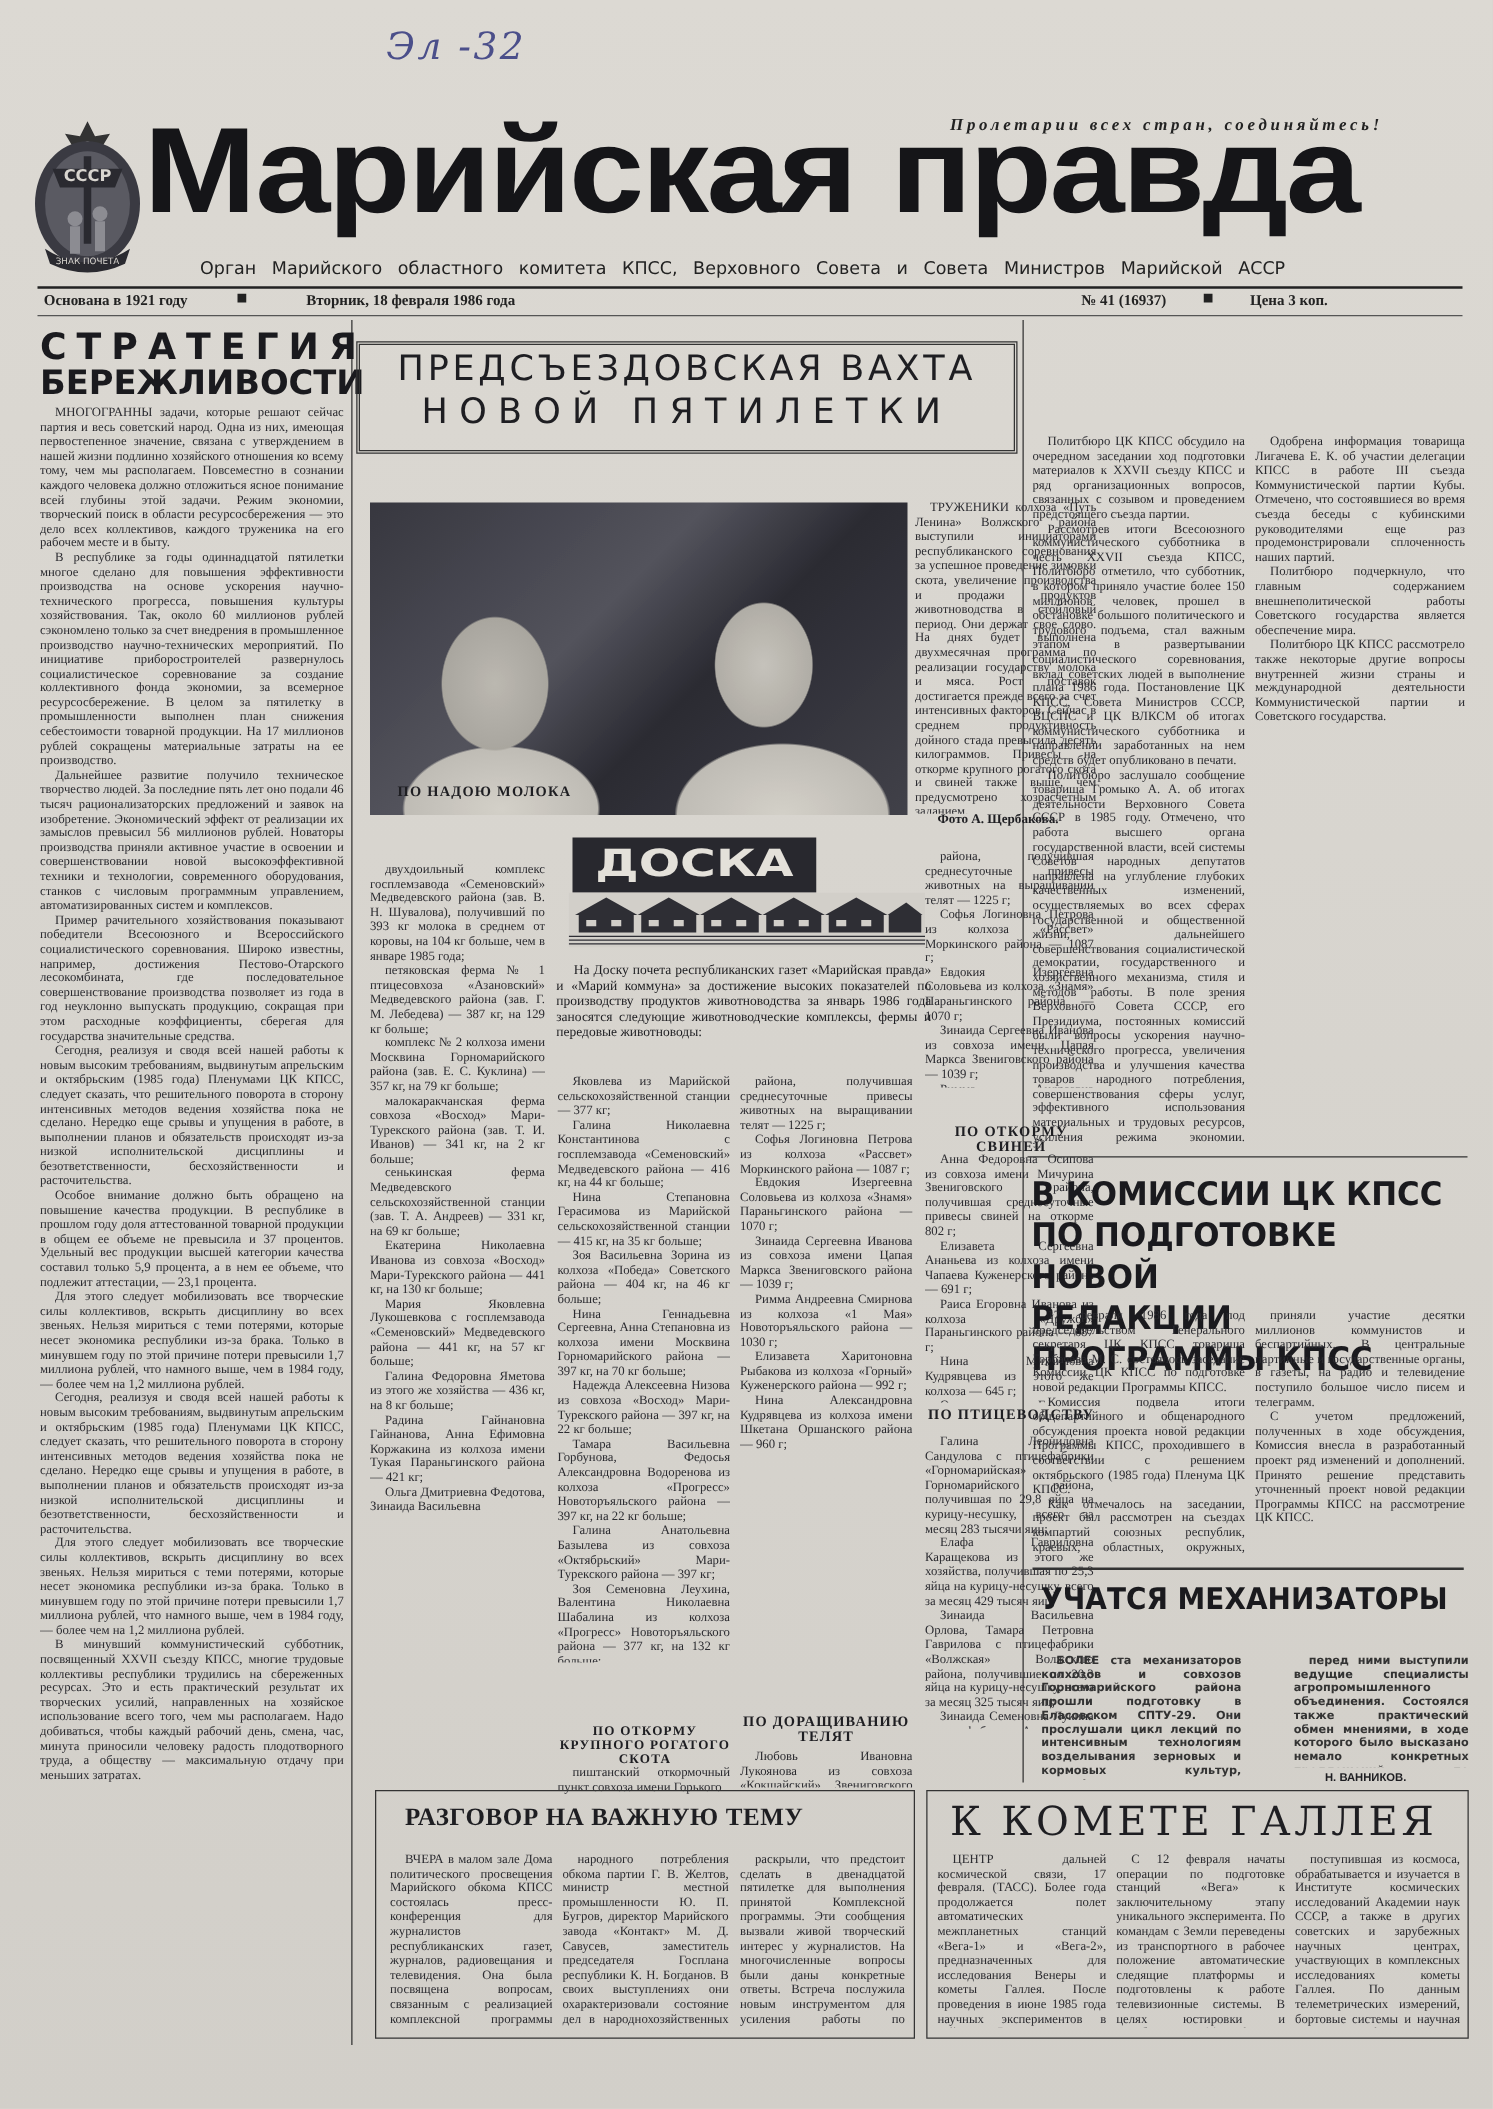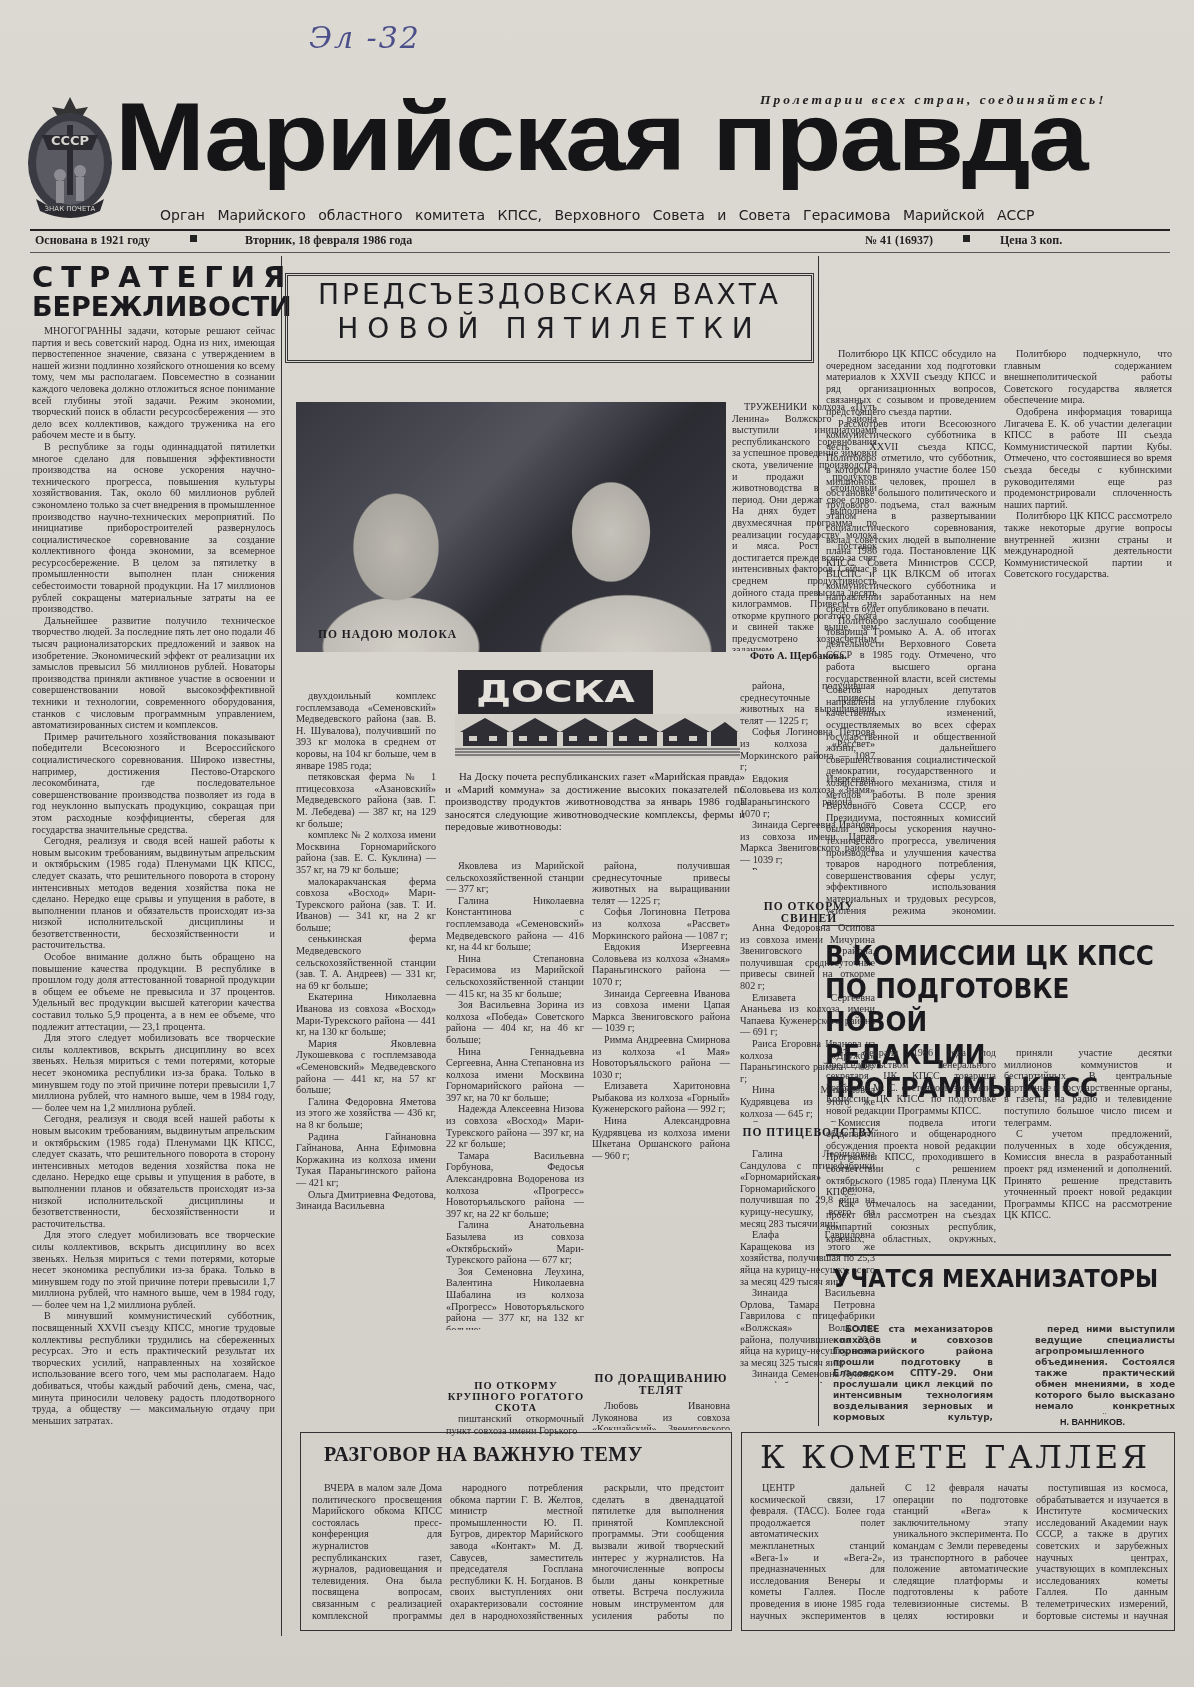--- a/index.html
+++ b/index.html
@@ -79,21 +79,21 @@
       <circle cx="58" cy="76" r="6" fill="#8c8c92"></circle>
       <rect x="54" y="82" width="8" height="24" fill="#8c8c92"></rect>
       <rect x="45" y="30" width="6" height="70" fill="#2a2a30"></rect>
       <path d="M14 104 Q48 126 82 104 L78 116 Q48 130 18 116 Z" fill="#2a2a30"></path>
       <text x="48" y="50" font-size="13" font-weight="bold" text-anchor="middle" fill="#d8d5cf" font-family="DejaVu Sans, sans-serif">СССР</text>
       <text x="48" y="116" font-size="7" text-anchor="middle" fill="#d8d5cf" font-family="DejaVu Sans, sans-serif">ЗНАК ПОЧЕТА</text>
     </svg>
   </div>
 
   <div class="abs mast-title">Марийская правда</div>
-  <div class="abs mast-sub">Орган Марийского областного комитета КПСС, Верховного Совета и Совета Герасимова Марийской АССР</div>
+  <div class="abs mast-sub">Орган Марийского областного комитета КПСС, Верховного Совета и Совета Министров Марийской АССР</div>
   <div class="abs rule-top"></div>
 
   <div class="abs info-bar">
     <span style="left:0">Основана в 1921 году</span>
     <span style="left:155px;top:2px" class="sq"></span>
     <span style="left:210px">Вторник, 18 февраля 1986 года</span>
     <span style="left:830px">№ 41 (16937)</span>
     <span style="left:928px;top:2px" class="sq"></span>
     <span style="left:965px">Цена 3 коп.</span>
   </div>
@@ -131,22 +131,22 @@
 
   </div>
   <div class="abs photo-credit">Фото А. Щербакова.</div>
 
   <div class="abs col-text" style="left:826px;top:348px;width:170px;height:570px">
     <p>Политбюро ЦК КПСС обсудило на очередном заседании ход подготовки материалов к XXVII съезду КПСС и ряд организационных вопросов, связанных с созывом и проведением предстоящего съезда партии.</p>
     <p>Рассмотрев итоги Всесоюзного коммунистического субботника в честь XXVII съезда КПСС, Политбюро отметило, что субботник, в котором приняло участие более 150 миллионов человек, прошел в обстановке большого политического и трудового подъема, стал важным этапом в развертывании социалистического соревнования, вклад советских людей в выполнение плана 1986 года. Постановление ЦК КПСС, Совета Министров СССР, ВЦСПС и ЦК ВЛКСМ об итогах коммунистического субботника и направлении заработанных на нем средств будет опубликовано в печати.</p>
     <p>Политбюро заслушало сообщение товарища Громыко А. А. об итогах деятельности Верховного Совета СССР в 1985 году. Отмечено, что работа высшего органа государственной власти, всей системы Советов народных депутатов направлена на углубление глубоких качественных изменений, осуществляемых во всех сферах государственной и общественной жизни, дальнейшего совершенствования социалистической демократии, государственного и хозяйственного механизма, стиля и методов работы. В поле зрения Верховного Совета СССР, его Президиума, постоянных комиссий были вопросы ускорения научно-технического прогресса, увеличения производства и улучшения качества товаров народного потребления, совершенствования сферы услуг, эффективного использования материальных и трудовых ресурсов, усиления режима экономии. Повышается уровень руководства Советами народных депутатов, усиливается контроль за работой подотчетных органов. Последовательно проводится работа по совершенствованию законодательства.</p>
   </div>
   <div class="abs col-text" style="left:1004px;top:348px;width:168px;height:570px">
+    <p>Одобрена информация товарища Лигачева Е. К. об участии делегации КПСС в работе III съезда Коммунистической партии Кубы. Отмечено, что состоявшиеся во время съезда беседы с кубинскими руководителями еще раз продемонстрировали сплоченность наших партий.</p>
     <p>Политбюро подчеркнуло, что главным содержанием внешнеполитической работы Советского государства является обеспечение мира.</p>
-    <p>Одобрена информация товарища Лигачева Е. К. об участии делегации КПСС в работе III съезда Коммунистической партии Кубы. Отмечено, что состоявшиеся во время съезда беседы с кубинскими руководителями еще раз продемонстрировали сплоченность наших партий.</p>
     <p>Политбюро ЦК КПСС рассмотрело также некоторые другие вопросы внутренней жизни страны и международной деятельности Коммунистической партии и Советского государства.</p>
   </div>
 
   <div class="abs sub-head sub-nadoy">ПО НАДОЮ МОЛОКА</div>
   <div class="abs doska-sign">ДОСКА ПОЧЕТА</div>
   <div class="abs doska-houses">
     <svg width="285" height="44" viewBox="0 0 285 44">
       <rect x="0" y="0" width="285" height="44" fill="#d2cfc9"></rect>
       <g fill="#2e2e34">
         <polygon points="5,18 30,4 55,18"></polygon>
@@ -199,21 +199,21 @@
   </div>
 
   <div class="abs col-text" style="left:446px;top:860px;width:138px;height:470px">
     <p>Яковлева из Марийской сельскохозяйственной станции — 377 кг;</p>
     <p>Галина Николаевна Константинова с госплемзавода «Семеновский» Медведевского района — 416 кг, на 44 кг больше;</p>
     <p>Нина Степановна Герасимова из Марийской сельскохозяйственной станции — 415 кг, на 35 кг больше;</p>
     <p>Зоя Васильевна Зорина из колхоза «Победа» Советского района — 404 кг, на 46 кг больше;</p>
     <p>Нина Геннадьевна Сергеевна, Анна Степановна из колхоза имени Москвина Горномарийского района — 397 кг, на 70 кг больше;</p>
     <p>Надежда Алексеевна Низова из совхоза «Восход» Мари-Турекского района — 397 кг, на 22 кг больше;</p>
     <p>Тамара Васильевна Горбунова, Федосья Александровна Водоренова из колхоза «Прогресс» Новоторъяльского района — 397 кг, на 22 кг больше;</p>
-    <p>Галина Анатольевна Базылева из совхоза «Октябрьский» Мари-Турекского района — 677 кг;</p>
+    <p>Галина Анатольевна Базылева из совхоза «Октябрьский» Мари-Турекского района — 397 кг;</p>
     <p>Зоя Семеновна Леухина, Валентина Николаевна Шабалина из колхоза «Прогресс» Новоторъяльского района — 377 кг, на 132 кг больше;</p>
 
   </div>
   <div class="abs sub-head" style="left:446px;top:1380px;width:140px;font-size:10.5px">ПО ОТКОРМУ КРУПНОГО РОГАТОГО СКОТА</div>
   <div class="abs col-text" style="left:446px;top:1413px;width:138px;height:24px">
     <p>пиштанский откормочный пункт совхоза имени Горького</p>
   </div>
 
   <div class="abs col-text" style="left:592px;top:860px;width:138px;height:570px">
     <p>района, получившая среднесуточные привесы животных на выращивании телят — 1225 г;</p>

